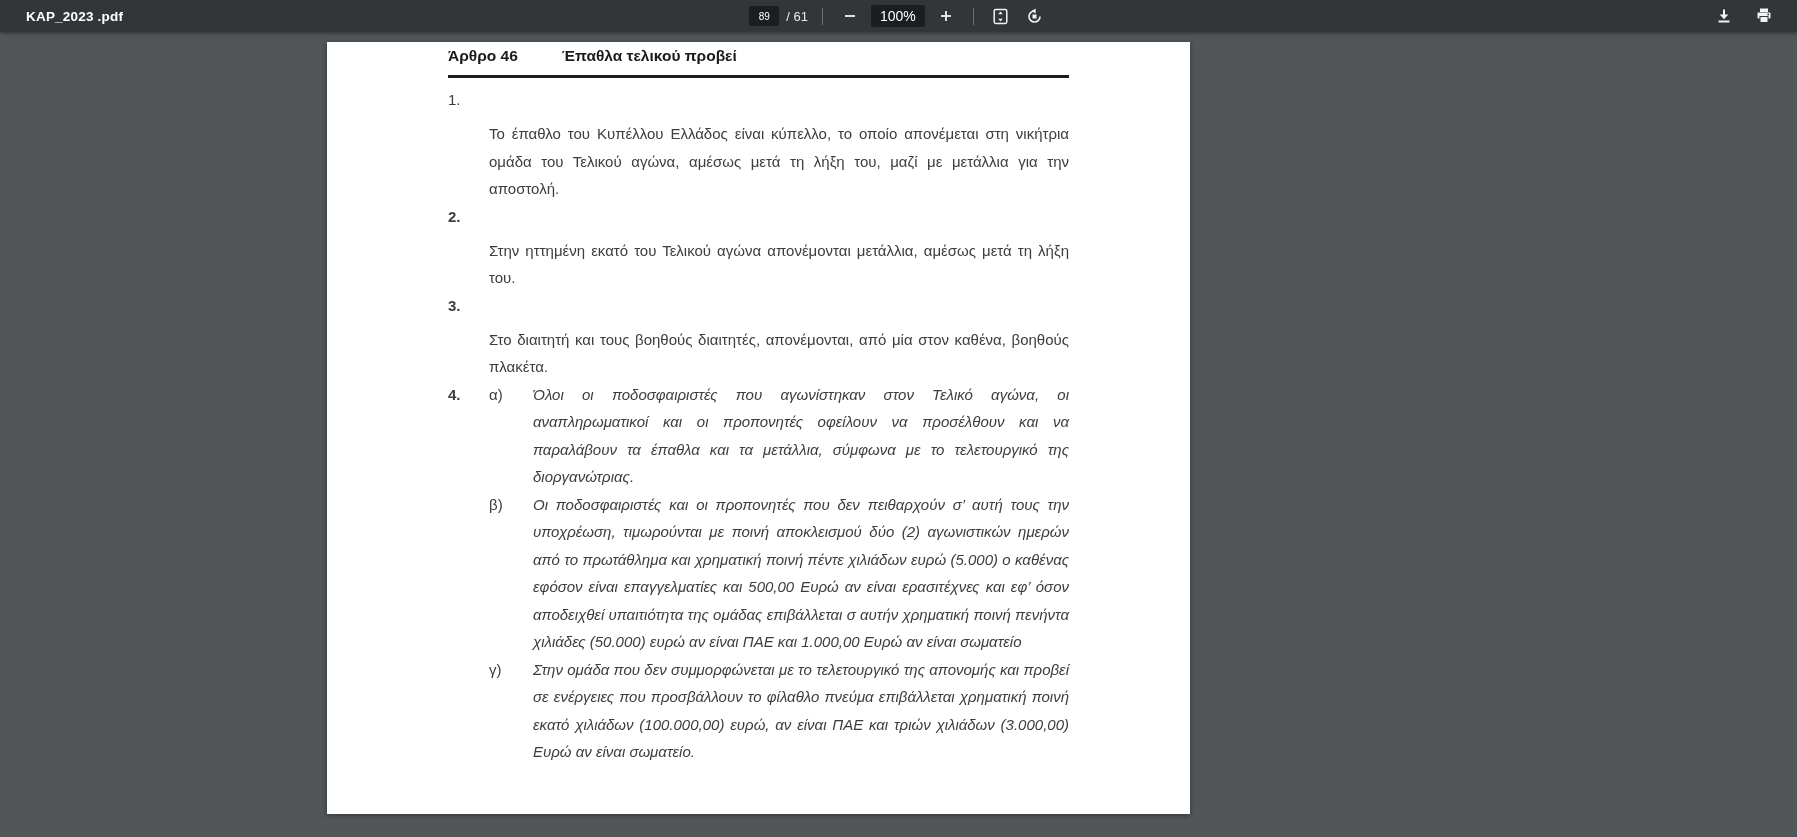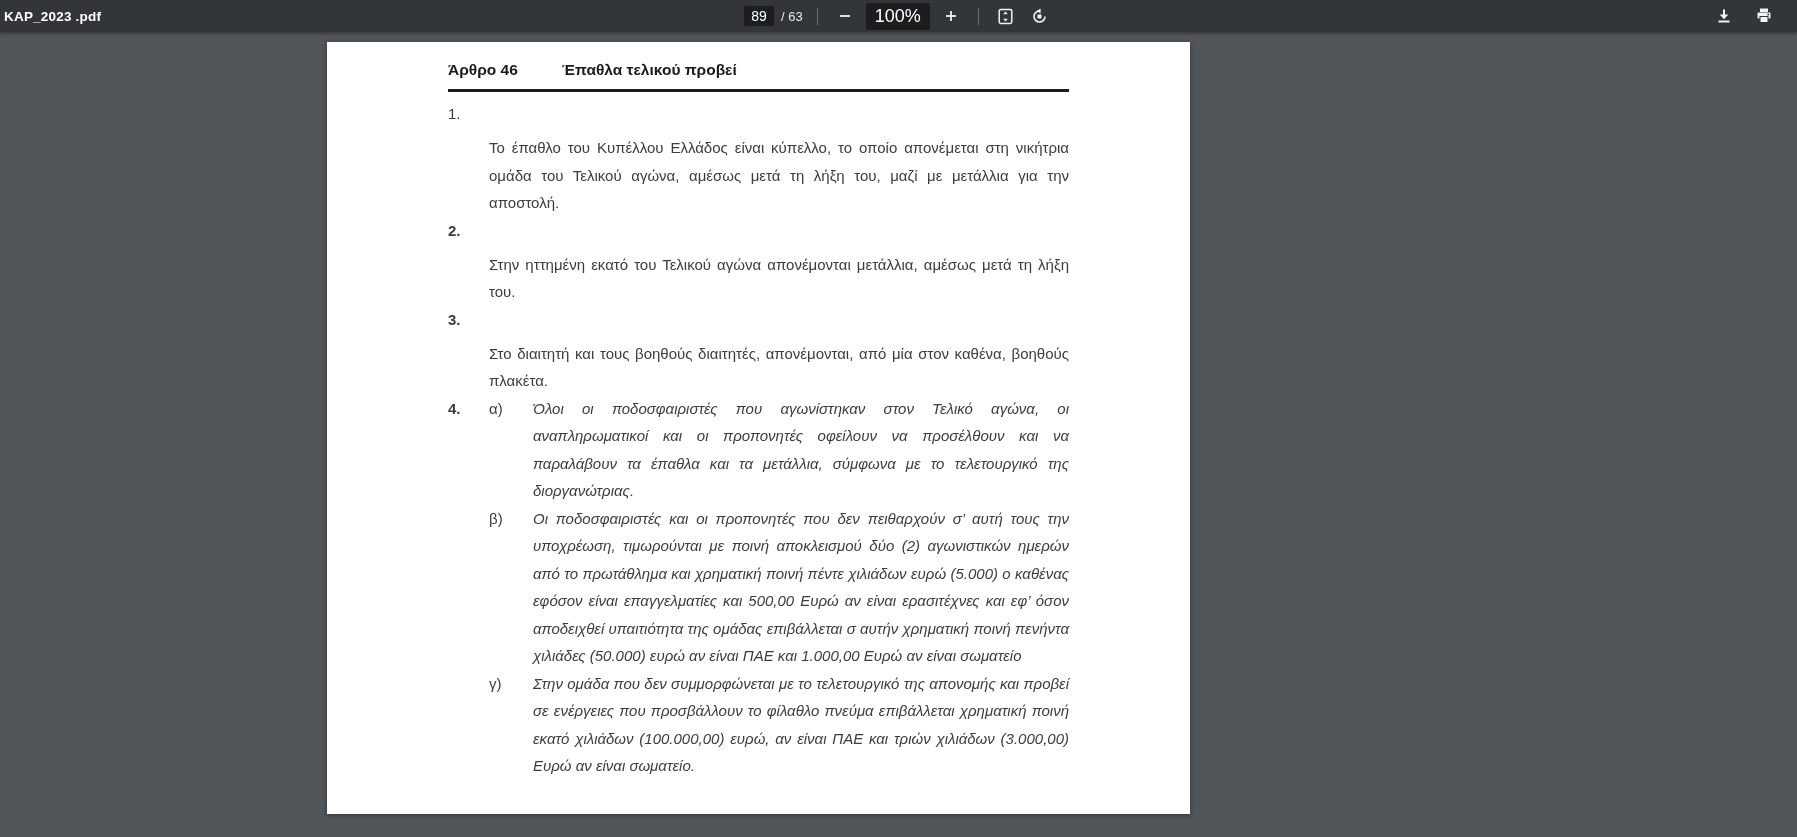--- a/index.html
+++ b/index.html
@@ -8,55 +8,55 @@
   body { background:#525659; position:relative; }
 
   
   .toolbar {
     position:absolute; top:0; left:0; width:100%; height:32px;
     background:#323639; color:#f1f3f4;
     display:flex; align-items:center;
     box-shadow:0 1px 4px rgba(0,0,0,.45);
     z-index:10;
   }
-  .toolbar-left { position:absolute; left:4px; top:0; height:32px;
+  .toolbar-left { position:absolute; left:26px; top:0; height:32px;
     display:flex; align-items:center;text-align:center; }
   .doc-title { font-size:13.5px; font-weight:700; color:#ffffff; letter-spacing:.2px; }
 
   .toolbar-center {
     position:absolute; left:0; right:0; margin:0 auto; width:360px; height:32px;
     display:flex; align-items:center; justify-content:center; gap:0;
   }
   .page-input {
     width:30px; height:20px; background:#1b1d1e; border:none; border-radius:2px;
-    color:#ffffff; font-size:14px; text-align:center;
+    color:#ffffff; font-size:10px; text-align:center;
     font-family:"Liberation Sans","DejaVu Sans",sans-serif; outline:none;
   }
   .page-count { font-size:13px; color:#e8eaed; margin-left:7px; white-space:nowrap; }
   .tb-sep { width:1px; height:17px; background:rgba(255,255,255,.28); margin:0 14px; }
   .tb-btn {
     width:26px; height:26px; border:none; background:transparent; color:#f1f3f4;
     display:flex; align-items:center; justify-content:center; border-radius:50%;
     cursor:pointer; padding:0;
   }
   .tb-btn svg { display:block; }
   .zoom-box {
-    background:#1b1d1e; border-radius:2px; color:#ffffff; font-size:18px;
+    background:#1b1d1e; border-radius:2px; color:#ffffff; font-size:14px;
     padding:3px 9px; margin:0 8px; min-width:44px; text-align:center;
   }
   .toolbar-right { position:absolute; right:20px; top:0; height:32px;
     display:flex; align-items:center; gap:14px; }
 
   
   .viewer { position:absolute; top:32px; left:0; width:1797px; height:805px;
     background:#525659; }
   .pdf-page {
     position:absolute; left:327px; top:10px; width:863px; height:772px;
     background:#ffffff; box-shadow:0 1px 5px rgba(0,0,0,.4);
-    padding:18px 121px 0 121px; color:#3d3d3d;
+    padding:4px 121px 0 121px; color:#3d3d3d;
   }
 
   .article-header { display:flex; align-items:baseline;
     font-size:15.5px; font-weight:700; color:#1a1a1a; line-height:20px; }
   .article-label { margin-right:44px; }
   .heading-rule { height:3px; background:#1c1c1c; margin-top:9px; }
 
   .article-body { margin-top:8px; font-size:15px; line-height:27.5px; color:#3d3d3d; }
   .item { display:flex; }
   .item-num { width:41px; flex:none; font-weight:700; }
@@ -70,21 +70,21 @@
 </head>
 <body>
 
 <header class="toolbar">
   <div class="toolbar-left">
     <span class="doc-title">KAP_2023 .pdf</span>
   </div>
 
   <div class="toolbar-center">
     <input class="page-input" value="89" style="">
-    <span class="page-count"><span>/</span>&nbsp;<span>63</span></span>
+    <span class="page-count"><span>/</span>&nbsp;<span>61</span></span>
 
     <span class="tb-sep"></span>
 
     <button class="tb-btn">
       <svg width="16" height="16" viewBox="0 0 16 16">
         <line x1="3" y1="8" x2="13" y2="8" stroke="#f1f3f4" stroke-width="1.8"></line>
       </svg>
     </button>
 
     <span class="zoom-box">100%</span>

